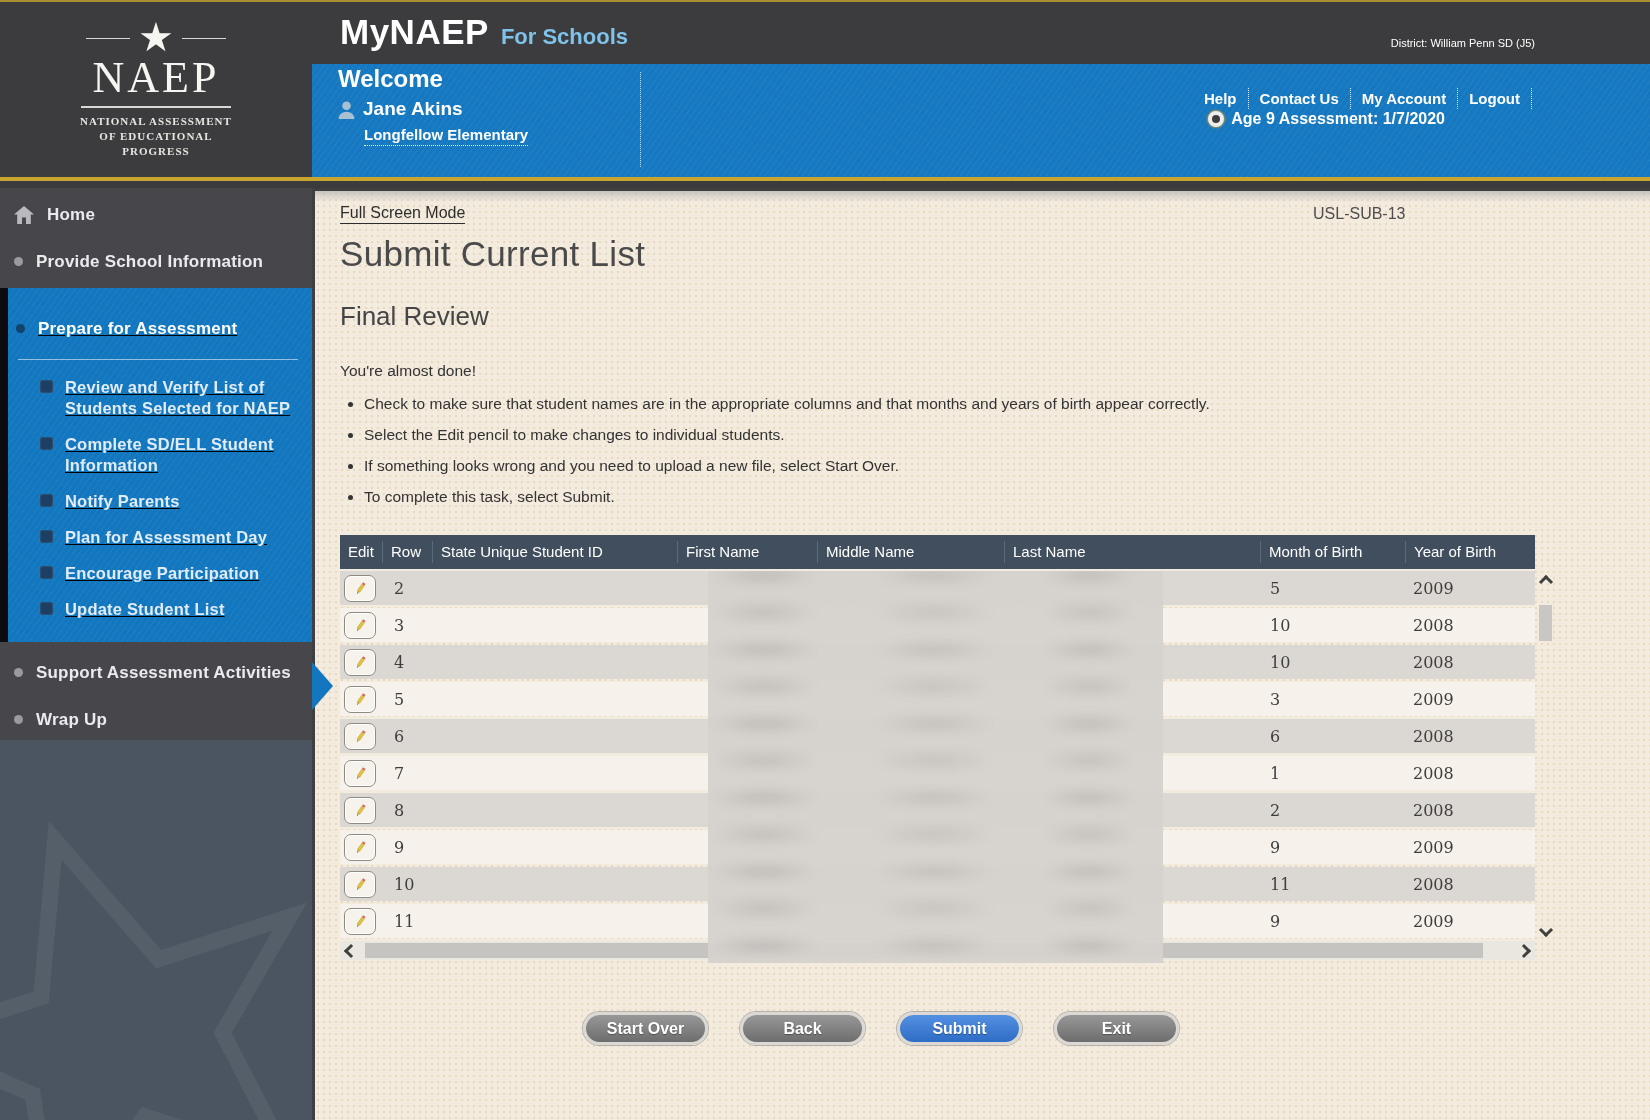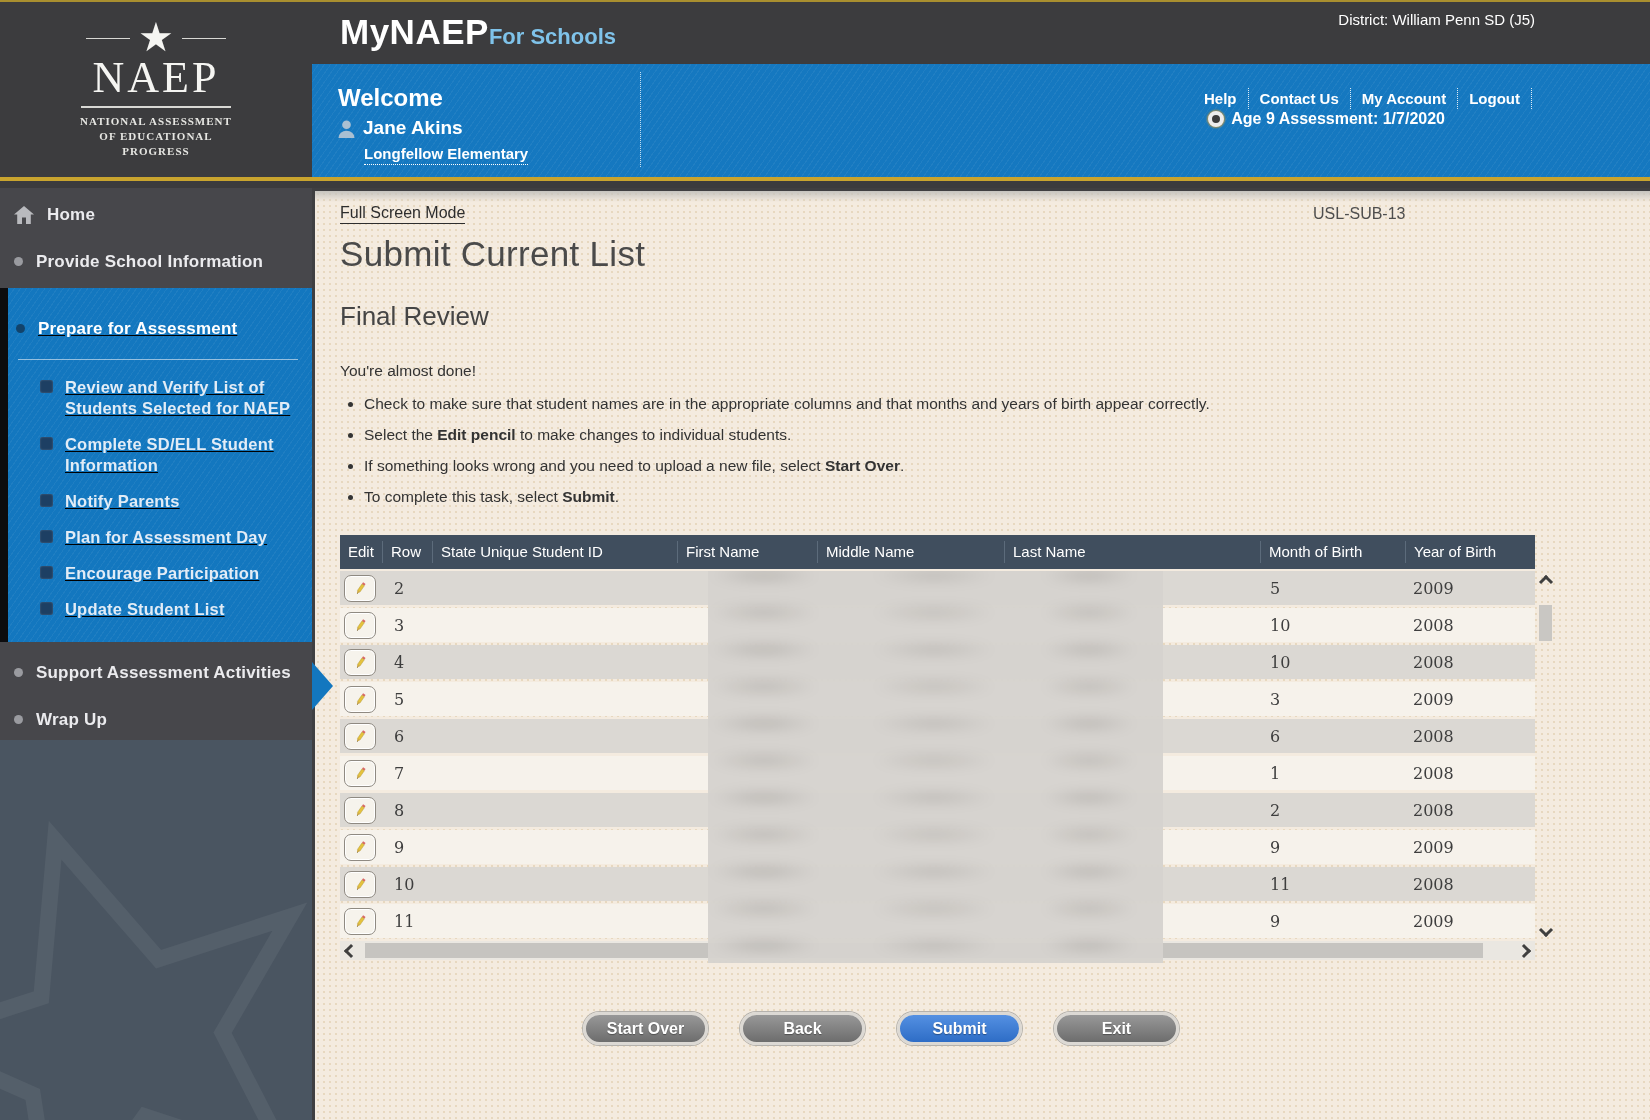--- a/index.html
+++ b/index.html
@@ -2,40 +2,40 @@
 <html><head>
 <meta charset="utf-8">
 <style>
   html,body{margin:0;padding:0;background:#8a8a8a;}
   .page{position:relative;width:1650px;height:1120px;overflow:hidden;
         font-family:"Liberation Sans","DejaVu Sans",sans-serif;background:#f4ebdf;
         border-top:2px solid #a98f2f;box-sizing:border-box;}
 
   
   .topbar{position:absolute;left:0;top:0;width:100%;height:62px;background:#3c3c3e;}
-  .brand{position:absolute;left:340px;top:10px;display:flex;align-items:baseline;}
+  .brand{position:absolute;left:340px;top:10px;display:flex;align-items:baseline;gap:12px;}
   .brand-main{color:#fff;font-size:35px;font-weight:bold;letter-spacing:.5px;}
   .brand-suffix{color:#7fc3ea;font-size:22px;font-weight:bold;}
-  .district{position:absolute;right:115px;top:9px;color:#fff;font-size:15px;}
+  .district{position:absolute;right:115px;top:35px;color:#fff;font-size:11px;}
 
   
   .logo-panel{position:absolute;left:0;top:0;width:312px;height:179px;background:#3c3c3e;z-index:4;}
   .logo-inner{width:230px;margin:16px auto 0;text-align:center;color:#efefec;
               font-family:"Liberation Serif","DejaVu Serif",serif;}
   .logo-star-row{display:flex;align-items:center;justify-content:center;gap:8px;}
   .logo-star-row .bar{width:44px;height:1px;background:#d8d8d4;}
   .logo-star{font-size:40px;line-height:40px;color:#f5f5f2;}
   .logo-acronym{font-size:44px;line-height:44px;letter-spacing:3px;color:#f5f5f2;margin-top:-2px;}
   .logo-rule{width:150px;height:2px;background:#d8d8d4;margin:6px auto 6px;}
   .logo-small{font-size:11px;letter-spacing:1px;line-height:15px;color:#e6e6e2;font-weight:bold;}
 
   
   .bluebar{position:absolute;left:312px;top:62px;right:0;height:113px;background:#1578c0;
     background-image:repeating-linear-gradient(125deg,rgba(255,255,255,.05) 0 1px,transparent 1px 5px);}
-  .welcome{position:absolute;left:26px;top:20px;color:#fff;}
+  .welcome{position:absolute;left:26px;top:1px;color:#fff;}
   .welcome-label{font-size:24px;font-weight:bold;}
   .welcome-user{display:flex;align-items:center;gap:8px;margin-top:5px;}
   .welcome-user-name{font-size:19px;font-weight:bold;}
   .welcome-school{margin:6px 0 0 26px;font-size:15px;font-weight:bold;
                   border-bottom:1px dotted #fff;display:inline-block;padding-bottom:2px;cursor:pointer;}
   .welcome-divider{position:absolute;left:328px;top:8px;bottom:10px;border-left:1px dotted rgba(255,255,255,.75);}
   .utility{position:absolute;right:118px;top:24px;display:flex;}
   .utility span{color:#fff;font-size:15px;font-weight:bold;padding:2px 11px;
                 border-right:1px dotted rgba(255,255,255,.85);cursor:pointer;}
   .assessment{position:absolute;right:205px;top:46px;display:flex;align-items:center;gap:7px;
@@ -76,21 +76,21 @@
   .content::before{content:'';position:absolute;top:0;left:0;right:0;height:11px;
     background:linear-gradient(#c6c4bf,rgba(198,196,191,0));pointer-events:none;}
   .fs-link{display:inline-block;margin-top:13px;font-size:16px;color:#2d2d2d;
            border-bottom:1px solid #2d2d2d;padding-bottom:1px;cursor:pointer;}
   .page-code{position:absolute;left:998px;top:14px;font-size:16px;color:#4e4e4e;}
   .page-title{margin:10px 0 0;font-size:35px;font-weight:400;color:#4a4a4a;letter-spacing:.3px;}
   .section-title{margin:27px 0 0;font-size:26px;font-weight:400;color:#454545;}
   .intro{margin:30px 0 0;font-size:15.5px;color:#333;}
   .bullets{margin:12px 0 0;padding-left:24px;max-width:1000px;}
   .bullets li{font-size:15.5px;color:#333;line-height:23px;margin-top:8px;}
-  .bullets b{font-weight:bold;}
+  .bullets b{font-weight:normal;}
 
   
   .table-outer{position:relative;margin-top:27px;width:1215px;}
   .thead{display:grid;grid-template-columns:42px 50px 245px 140px 187px 256px 145px 130px;
          height:34px;background:#404e5e;color:#fff;font-size:15px;align-items:center;width:1195px;}
   .thead .th{padding-left:8px;border-left:1px solid #5c6b7b;height:22px;line-height:22px;
              white-space:nowrap;overflow:hidden;}
   .thead .th:first-child{border-left:none;}
   .tbody{margin-top:2px;width:1195px;}
   .trow{display:grid;grid-template-columns:42px 50px 245px 140px 187px 256px 145px 130px;

